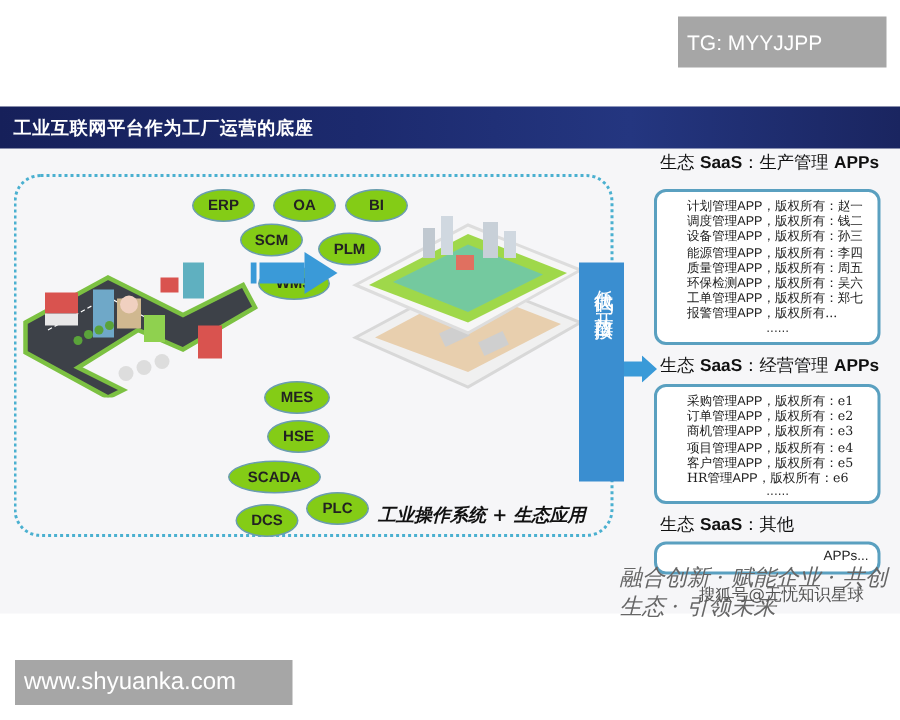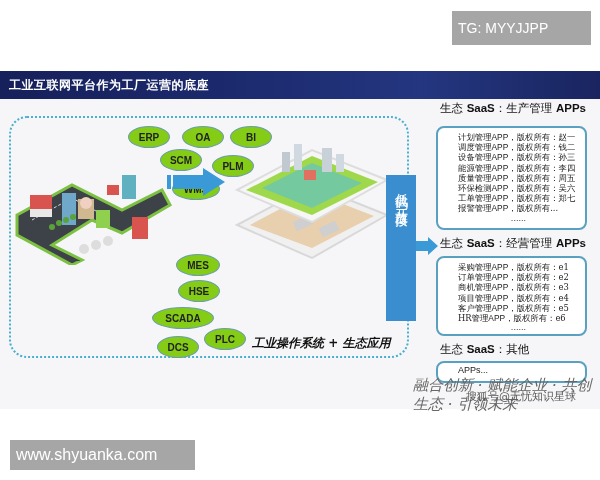--- a/index.html
+++ b/index.html
@@ -143,19 +143,19 @@
       <div class="saas-row"><span>客户管理</span><span class="app">APP</span><span>，</span><span>版权所有：e5</span></div>
       <div class="saas-row"><span>HR管理</span><span class="app">APP</span><span>，</span><span>版权所有：e6</span></div>
     </div>
   <div class="saas-more">......</div>
 </div>
 
 <div class="saas-title" style="top:342px;">
   <span>生态</span> <b>SaaS</b><span>：其他</span>
 </div>
 <div class="saas-box" style="top:361px;height:22px;padding-top:2px;">
-  <div class="saas-row" style="font-family:'Liberation Sans',sans-serif;font-size:9px;">APPs...</div>
+  <div class="saas-row" style="font-family:'Liberation Sans',sans-serif;font-size:9px;text-align:right;">APPs...</div>
 </div>
 
 <div class="slogan">融合创新 · 赋能企业 · 共创生态 · 引领未来</div>
 <div class="sohu">搜狐号@无忧知识星球</div>
 
 <div class="site">www.shyuanka.com</div>
 
 </body></html>

